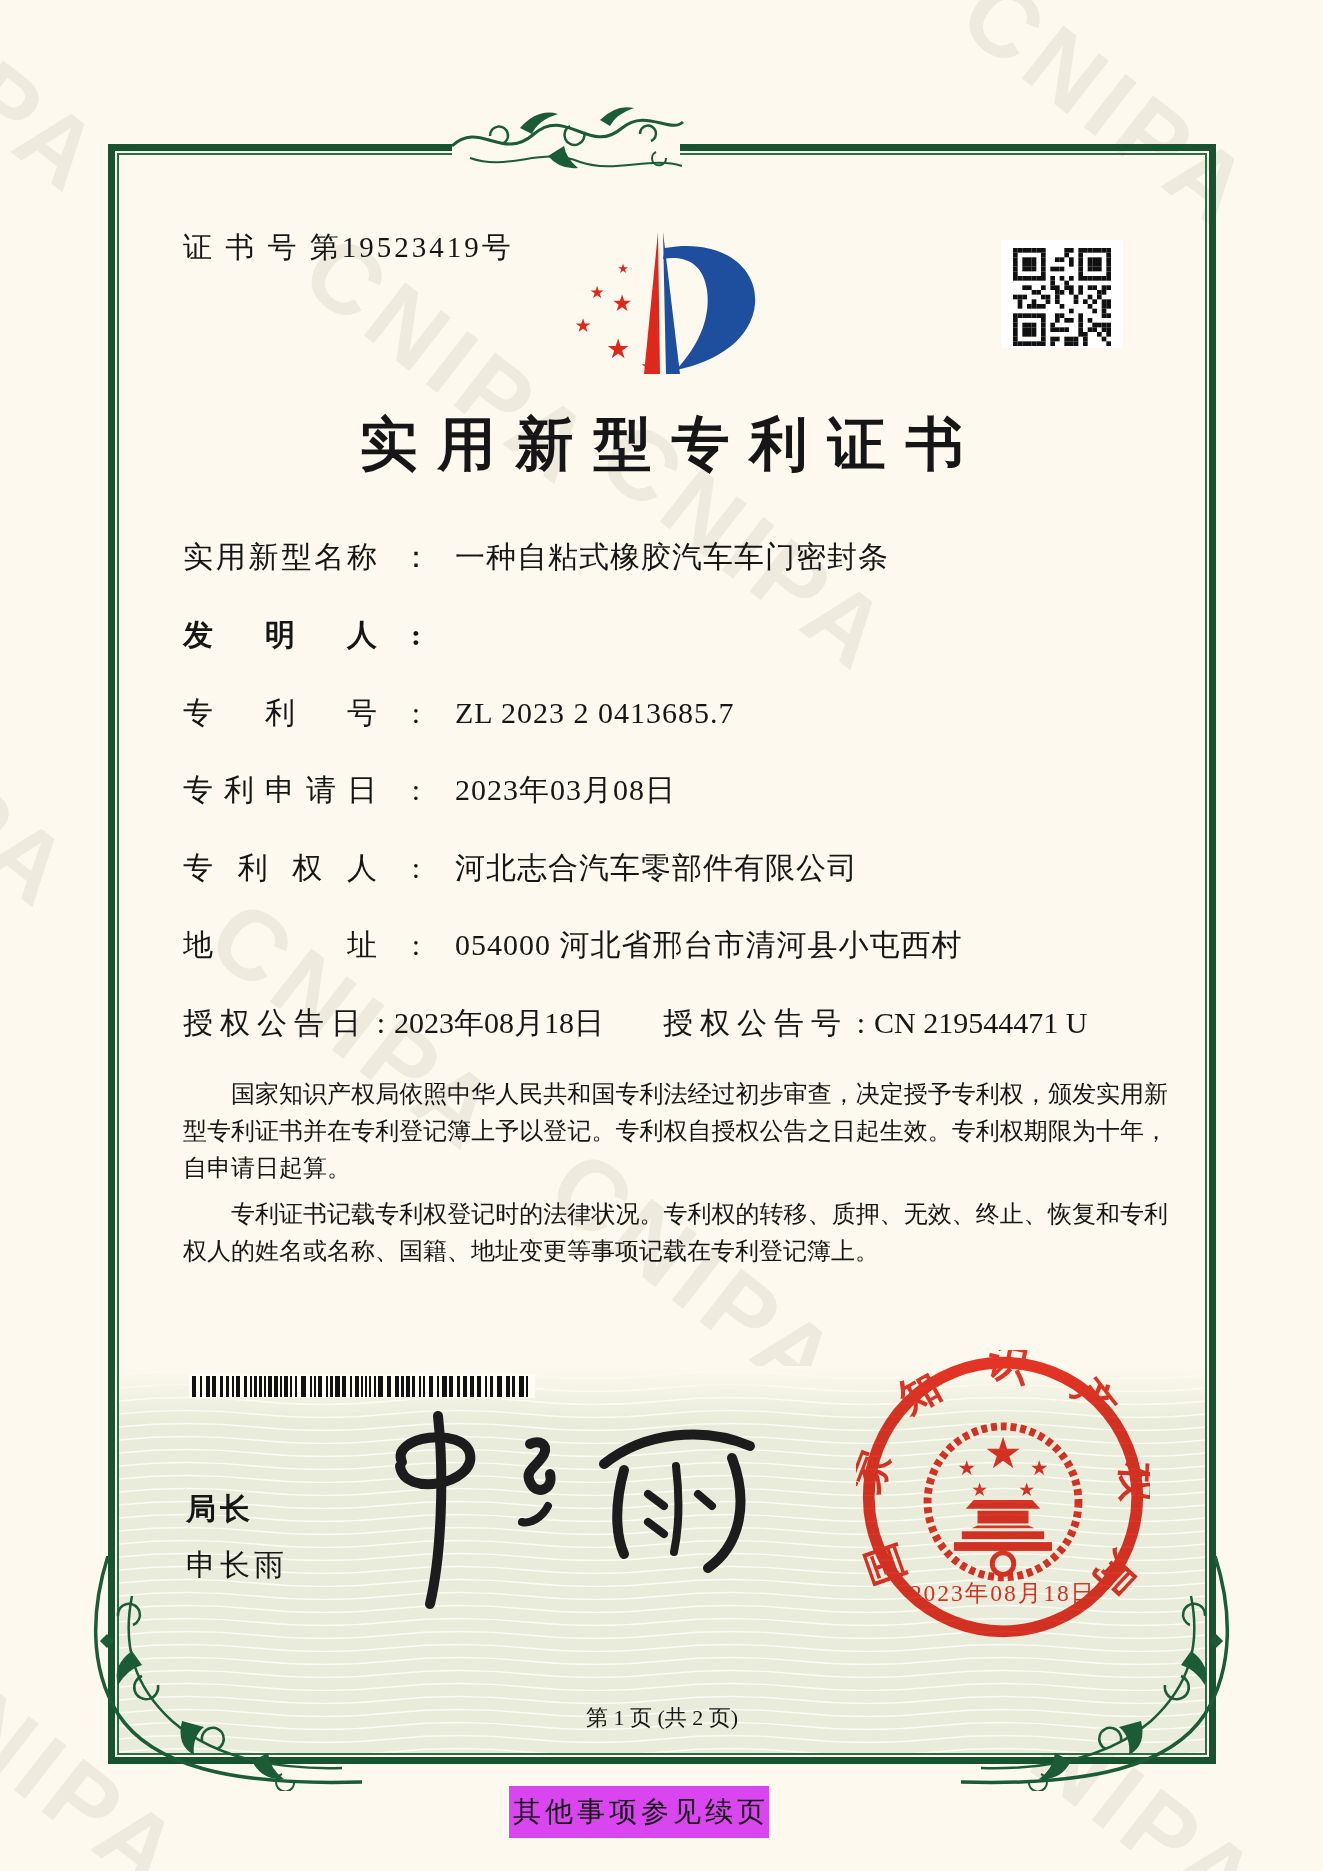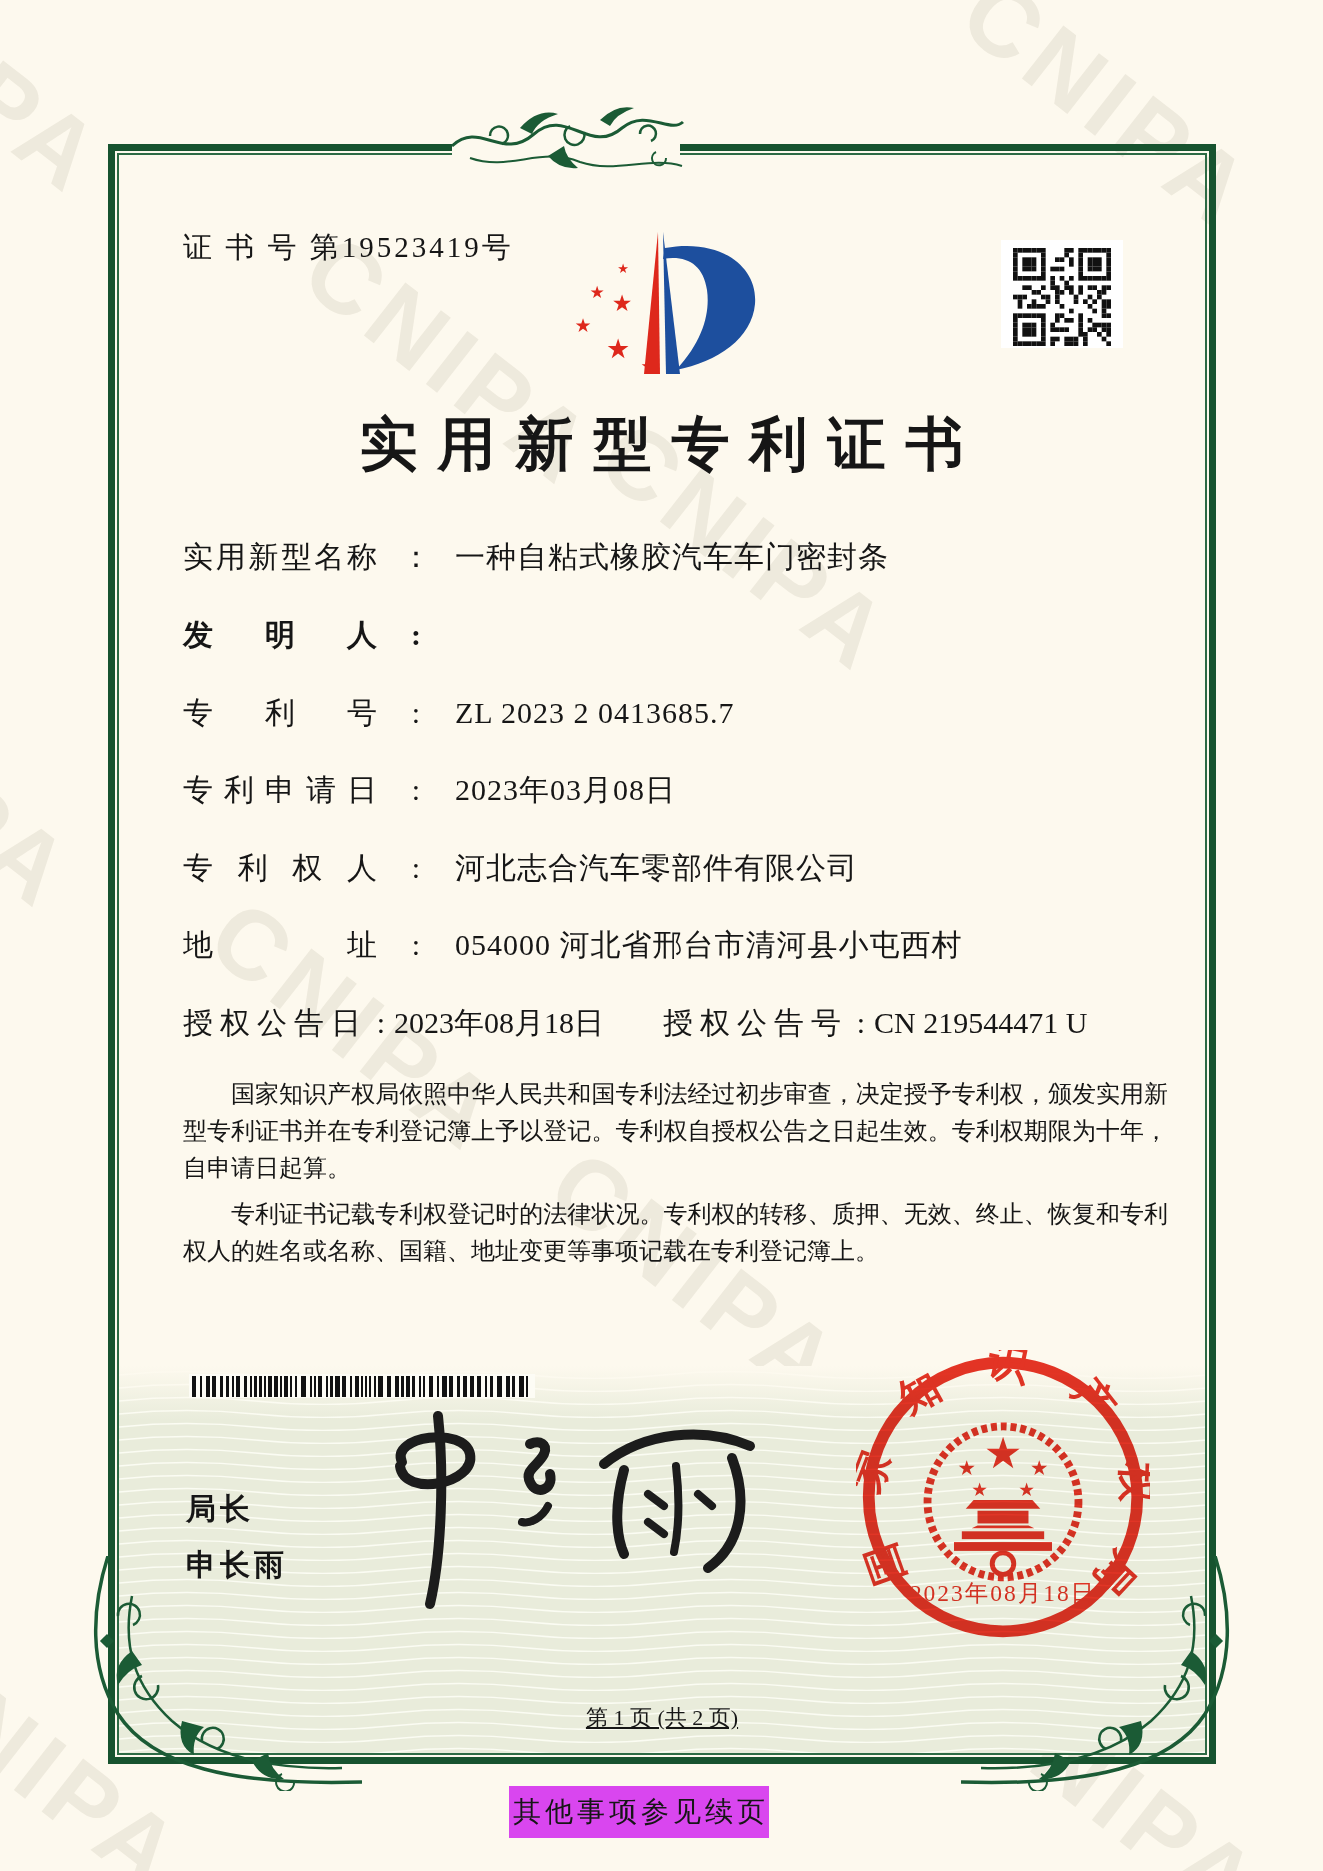--- a/index.html
+++ b/index.html
@@ -41,24 +41,24 @@
   .paras{position:absolute;z-index:4;left:183px;top:1076px;width:985px;font-size:24px;
       line-height:37px;text-align:justify;}
   .paras p{margin:0;text-indent:2em;}
   .paras p + p{margin-top:9px;}
   
   .barcode-back{position:absolute;z-index:4;left:189px;top:1374px;width:346px;height:24px;background:#fdfcf5;}
   .barcode{position:absolute;z-index:4;left:192px;top:1376px;}
   .sig-title{position:absolute;z-index:4;left:186px;top:1489px;font-family:"Liberation Sans",sans-serif;
       font-weight:bold;font-size:30px;letter-spacing:4px;}
   .sig-name{position:absolute;z-index:4;left:186px;top:1545px;font-family:"Liberation Sans",sans-serif;
-      font-weight:bold;font-size:30px;letter-spacing:4px;text-align:center;}
+      font-weight:normal;font-size:30px;letter-spacing:4px;text-align:center;}
   .signature{position:absolute;z-index:4;left:352px;top:1402px;}
   .seal{position:absolute;z-index:5;left:856px;top:1350px;mix-blend-mode:multiply;opacity:.95;}
-  .page-info{position:absolute;z-index:4;left:108px;top:1703px;width:1108px;text-align:center;font-size:22px;text-decoration:underline;}
+  .page-info{position:absolute;z-index:4;left:108px;top:1703px;width:1108px;text-align:center;font-size:22px;}
   .cont-note{position:absolute;z-index:4;left:509px;top:1786px;width:260px;height:52px;background:#d946ef;
       text-align:right;line-height:52px;font-size:28px;letter-spacing:4px;}
 </style>
 </head>
 <body>
 
 <div class="page">
 
   <div class="wm" style="left:-140px;top:-80px;">CNIPA</div>
   <div class="wm" style="left:1010px;top:-45px;">CNIPA</div>

